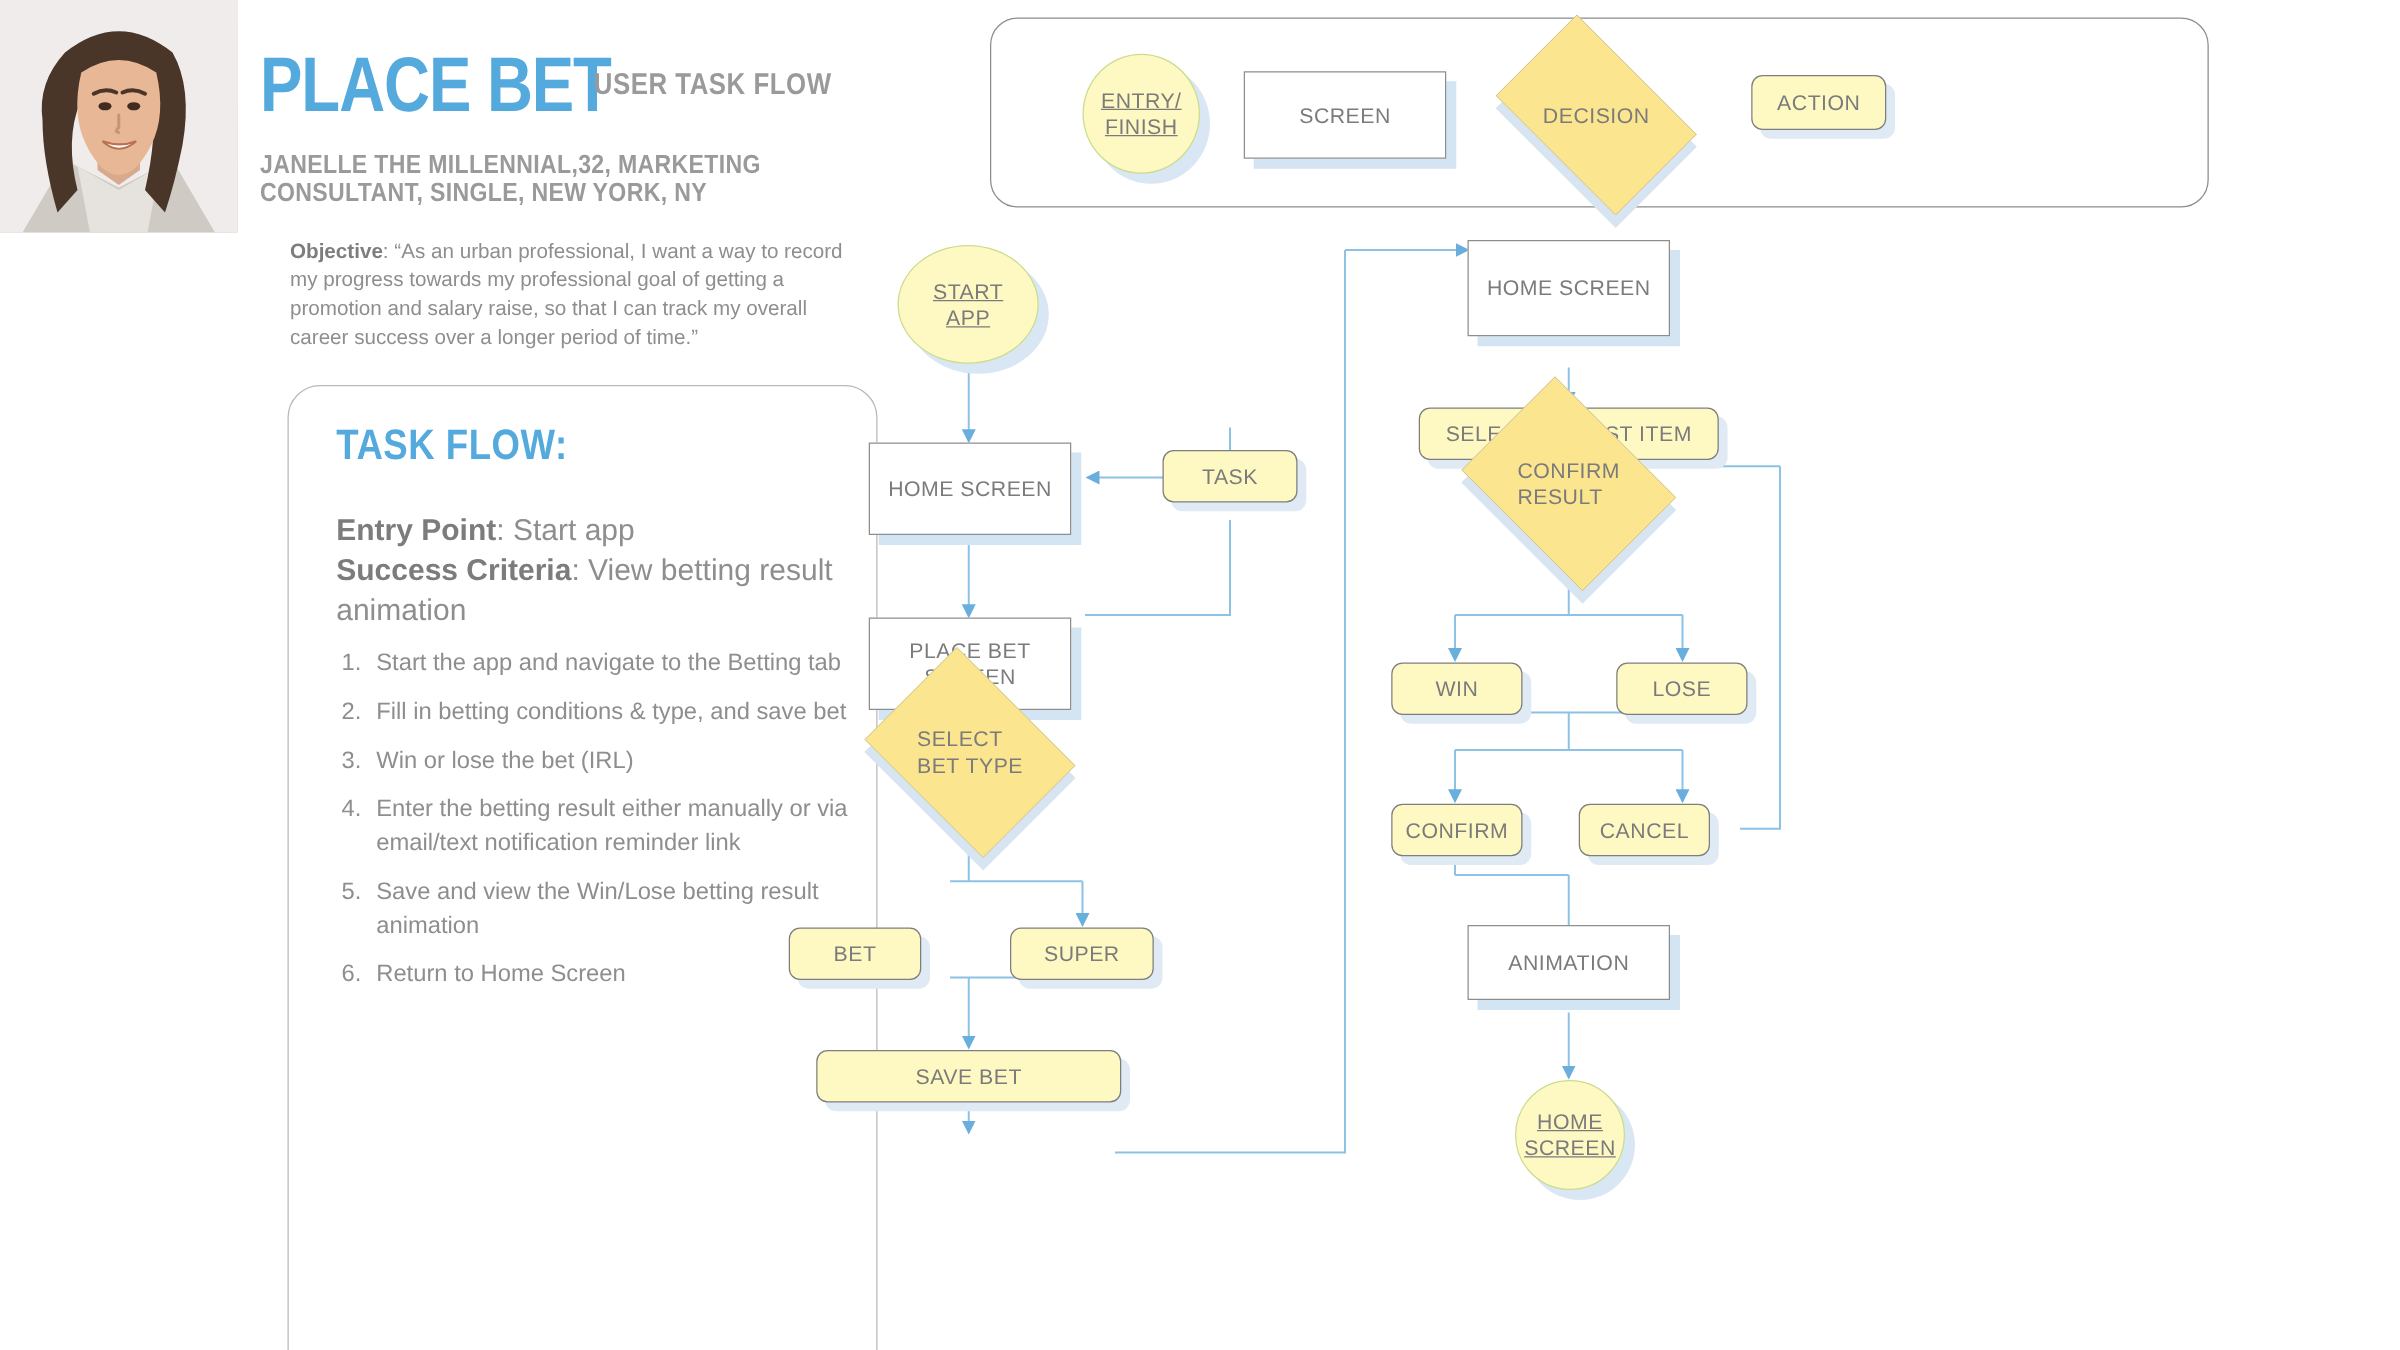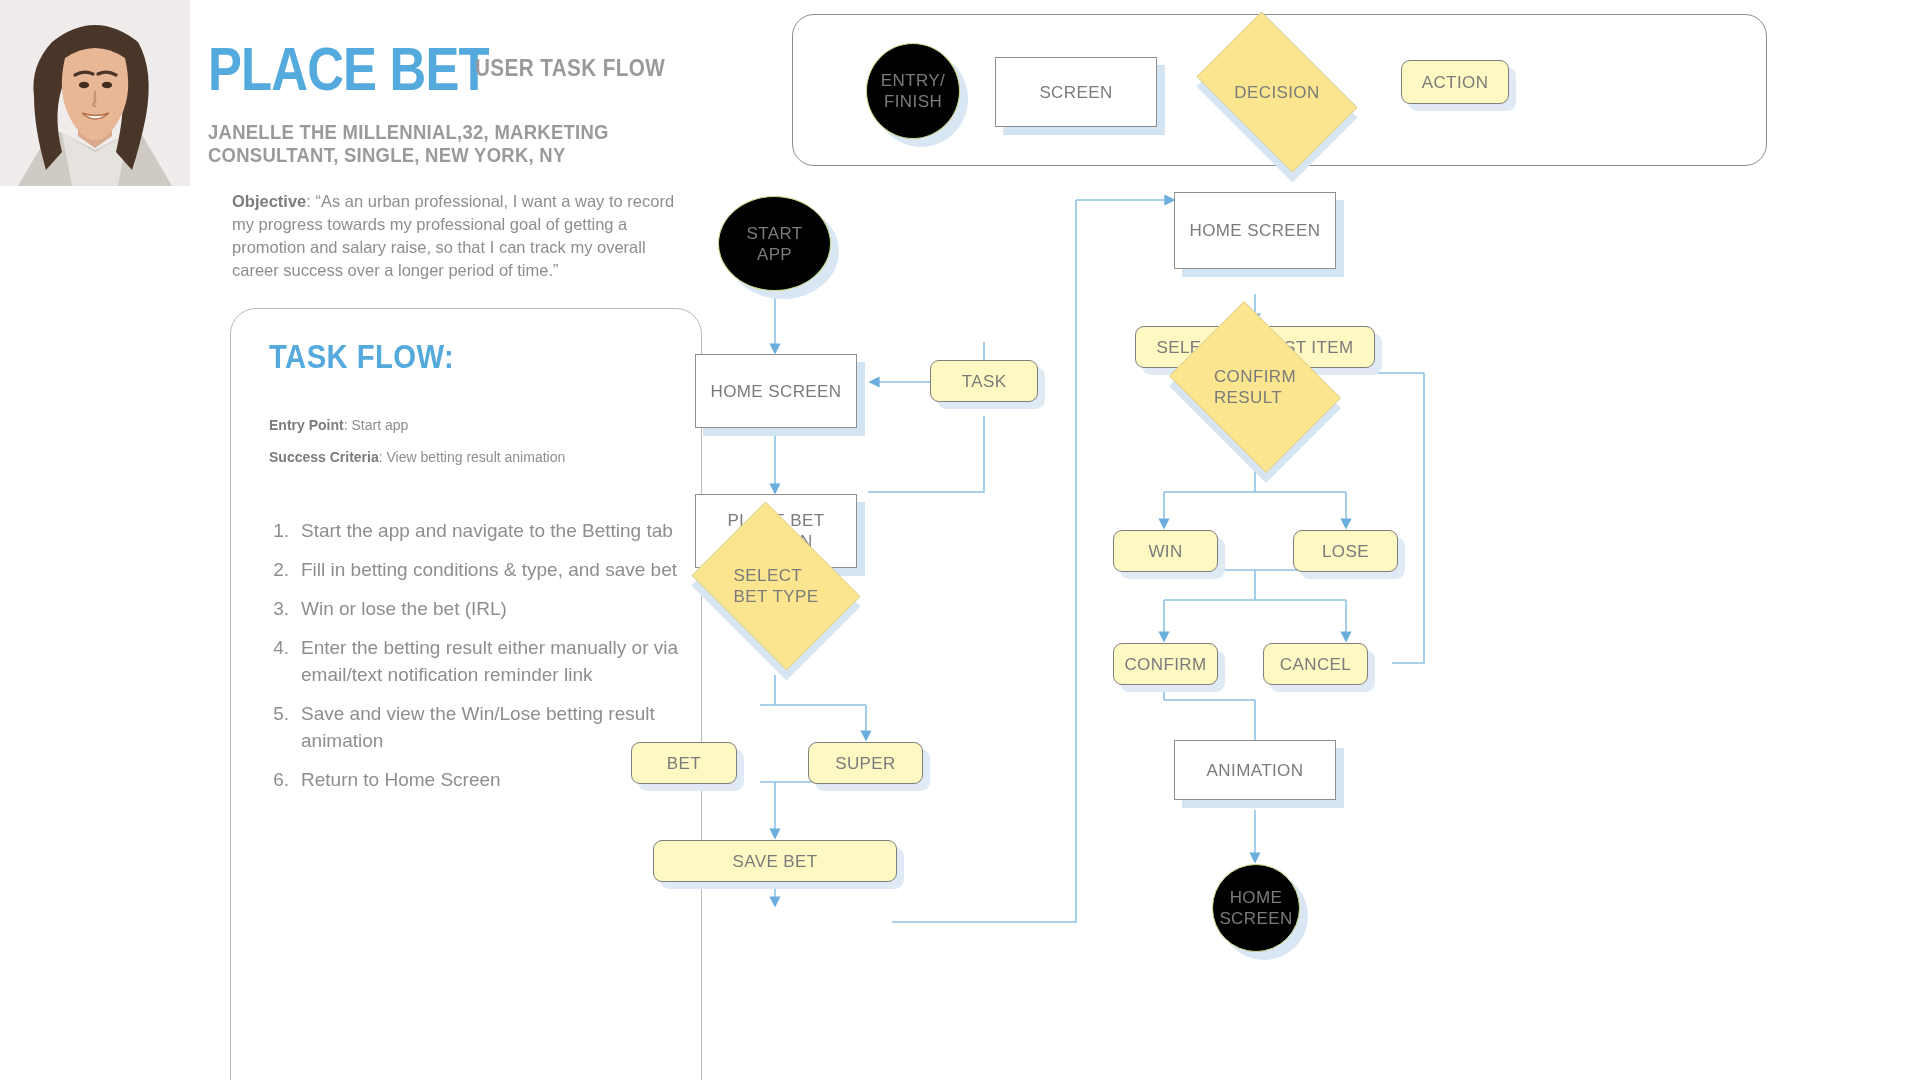--- a/index.html
+++ b/index.html
@@ -56,21 +56,21 @@
     width: 472px; height: 923px;
     border: 1.5px solid #b9b9b9; border-radius: 26px; background:#fff;
   }
   #taskflow-title {
     position:absolute; left:38px; top:28px;
     font-family: "Liberation Sans Narrow","Liberation Sans", sans-serif;
     font-weight:700; font-size:34px; color:#54a9dd; letter-spacing:.5px;
     transform: scaleX(0.86); transform-origin:left top;
   }
   #meta-list { position:absolute; left:38px; top:100px; width:400px; }
-  .meta-row { font-size:14px; line-height:32px; color:#8e8e8e; }
+  .meta-row { font-size:24px; line-height:32px; color:#8e8e8e; }
   .meta-row b { color:#7c7c7c; }
 
   #steps { position:absolute; left:30px; top:208px; width:420px; }
   .step { display:flex; font-size:19px; line-height:27px; color:#8e8e8e; margin-bottom:12px; }
   .step-num { width:40px; flex:0 0 40px; text-align:right; padding-right:12px; }
   .step-txt { flex:1; }
 
   
   #flow { position:absolute; left:760px; top:0; width:1160px; height:1080px; }
 
@@ -88,22 +88,23 @@
     background:#ffffff; border:1.3px solid #8e8e8e;
     box-shadow: 8px 8px 0 0 #d3e4f2;
   }
   
   .action {
     background:#fef9c3; border:1.3px solid #7e7e7e; border-radius:9px;
     box-shadow: 7px 7px 0 0 #dfeaf4;
   }
   
   .term {
-    background:#000000; border:1px solid #cbdc8b; border-radius:50%;
+    background:#fef9c3; border:1px solid #cbdc8b; border-radius:50%;
     box-shadow: 8px 8px 0 0 #d9e7f4;
+    text-decoration: underline;
   }
   
   .decision { position:absolute; }
   .decision .dia {
     position:absolute; inset:0;
     background:#fbe58f; border:1px solid #c8c0a0;
     transform: rotate(45deg) scale(.707);
     box-shadow: 10px 10px 0 0 #d7e5f2;
   }
   .decision .dia-label {
@@ -267,21 +268,21 @@
 
     <div class="node term" style="left:-42px; top:196px; width:113px; height:95px; white-space:pre-line;">START
 APP</div>
 
     <div class="node screen" style="left:-65px; top:354px; width:162px; height:74px;">HOME SCREEN</div>
 
     <div class="node screen" style="left:-65px; top:494px; width:162px; height:74px;">PLACE BET SCREEN</div>
 
     <div class="node action" style="left:170px; top:360px; width:108px; height:42px;">TASK</div>
 
-    <div class="decision" style="left:-79px; top:512px; width:190px; height:148px;">
+    <div class="decision" style="left:-79px; top:528px; width:190px; height:148px;">
       <div class="dia"></div>
       <div class="dia-label" style="white-space:pre-line;">SELECT
 BET TYPE</div>
     </div>
 
     <div class="node action" style="left:-129px; top:742px; width:106px; height:42px;text-align:center;">BET</div>
 
     <div class="node action" style="left:48px; top:742px; width:115px; height:42px;">SUPER</div>
 
     <div class="node action" style="left:-107px; top:840px; width:244px; height:42px;">SAVE BET</div>

